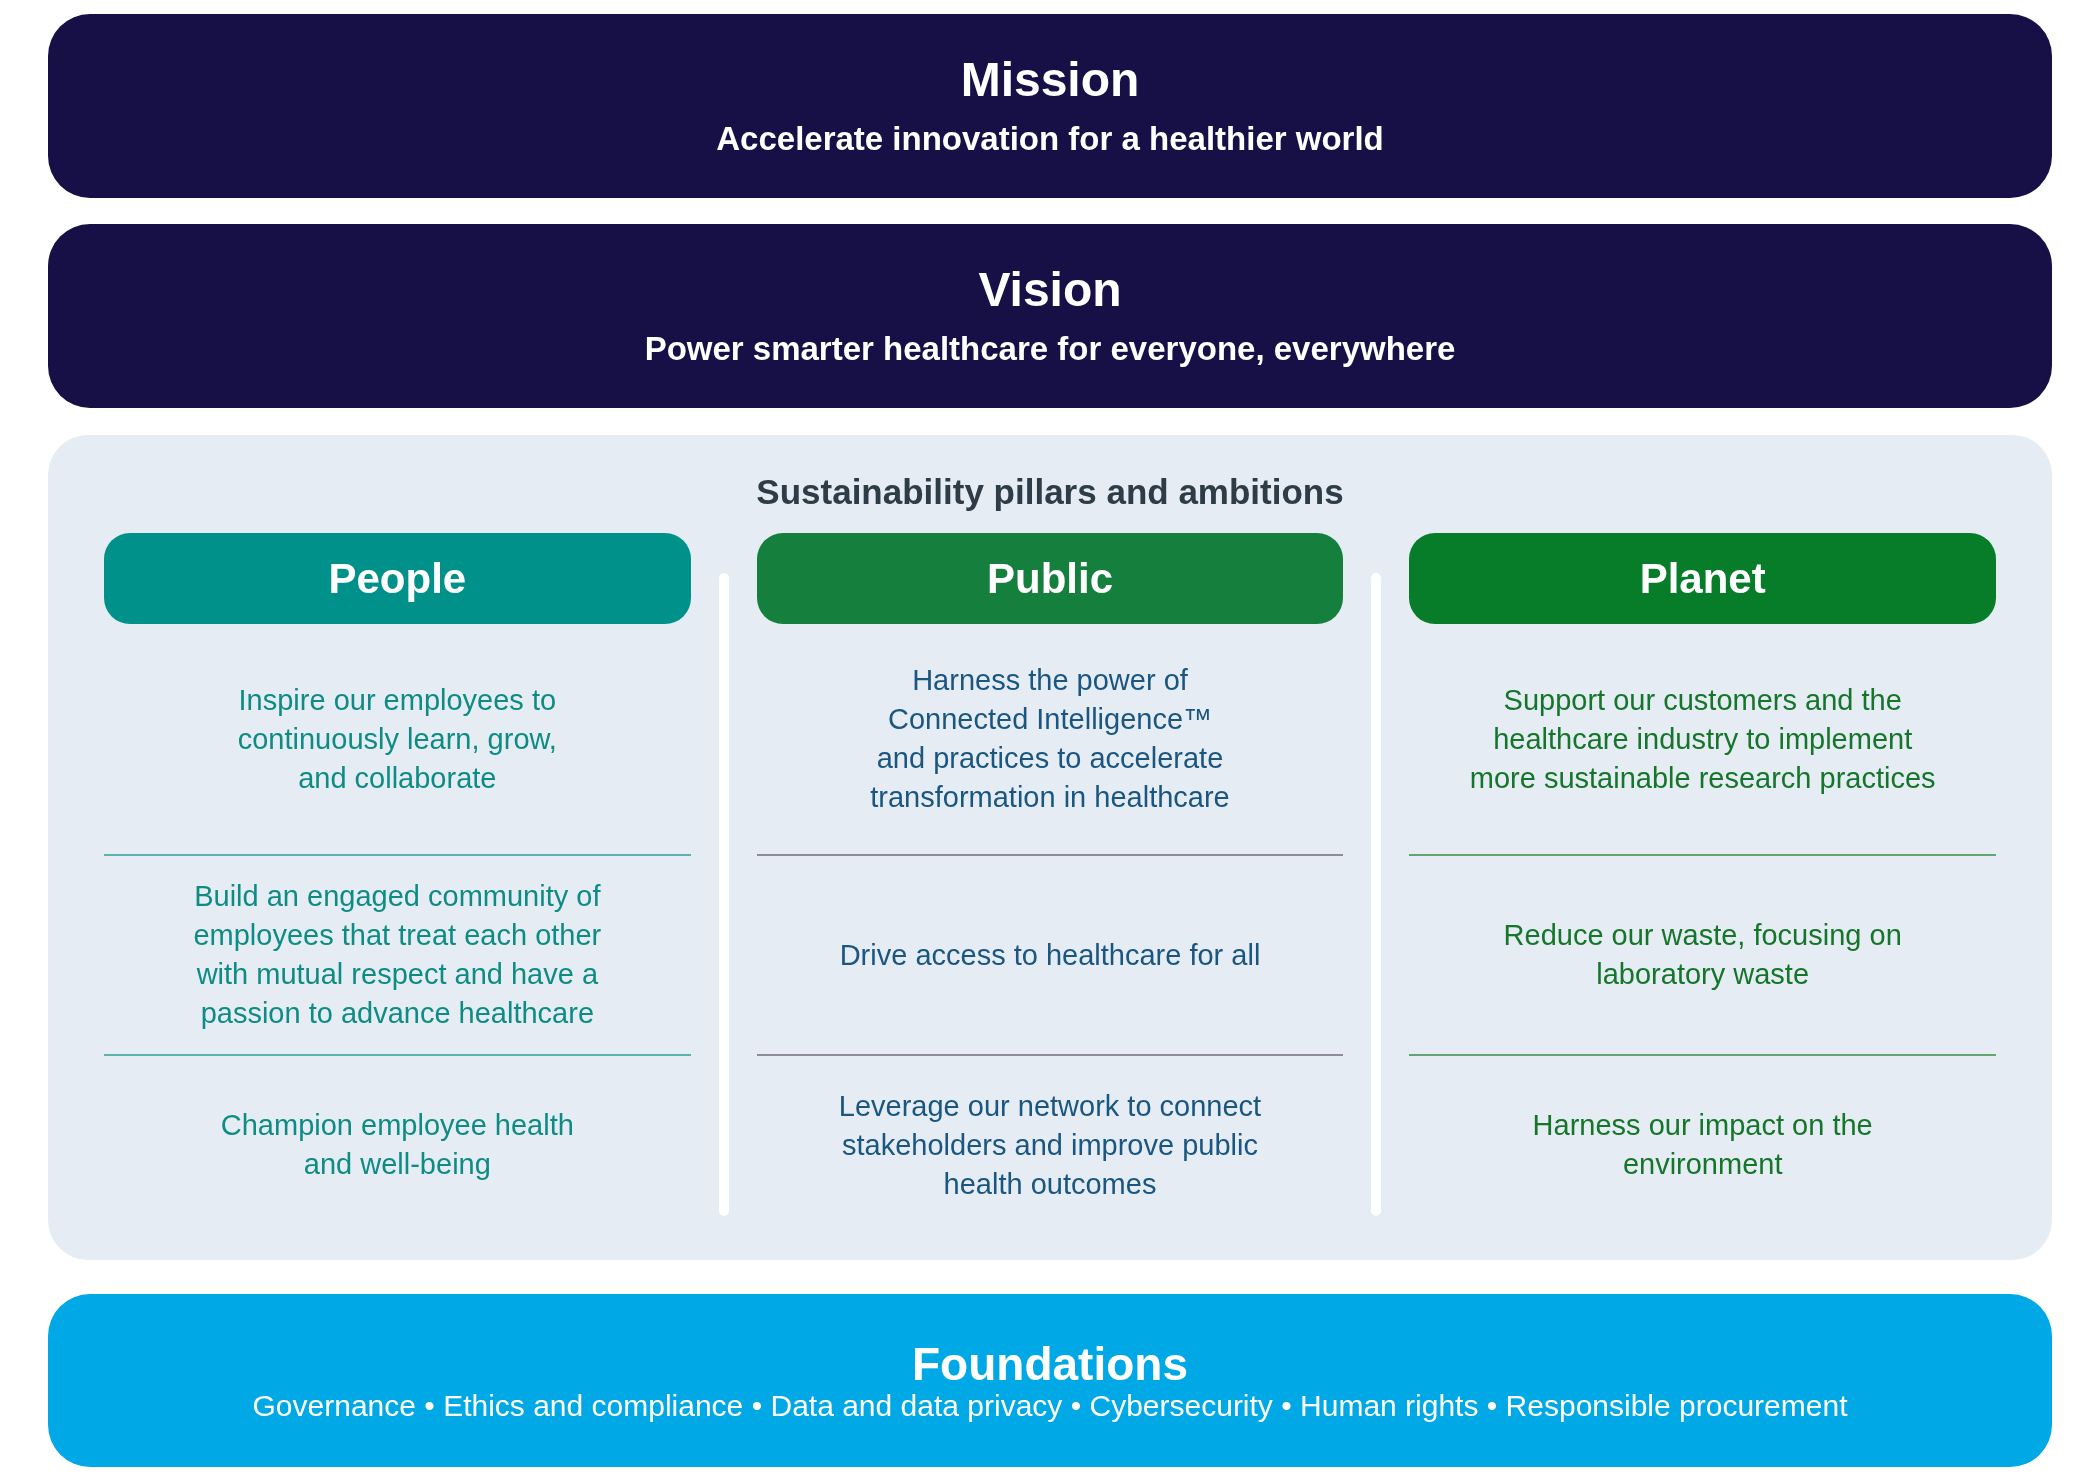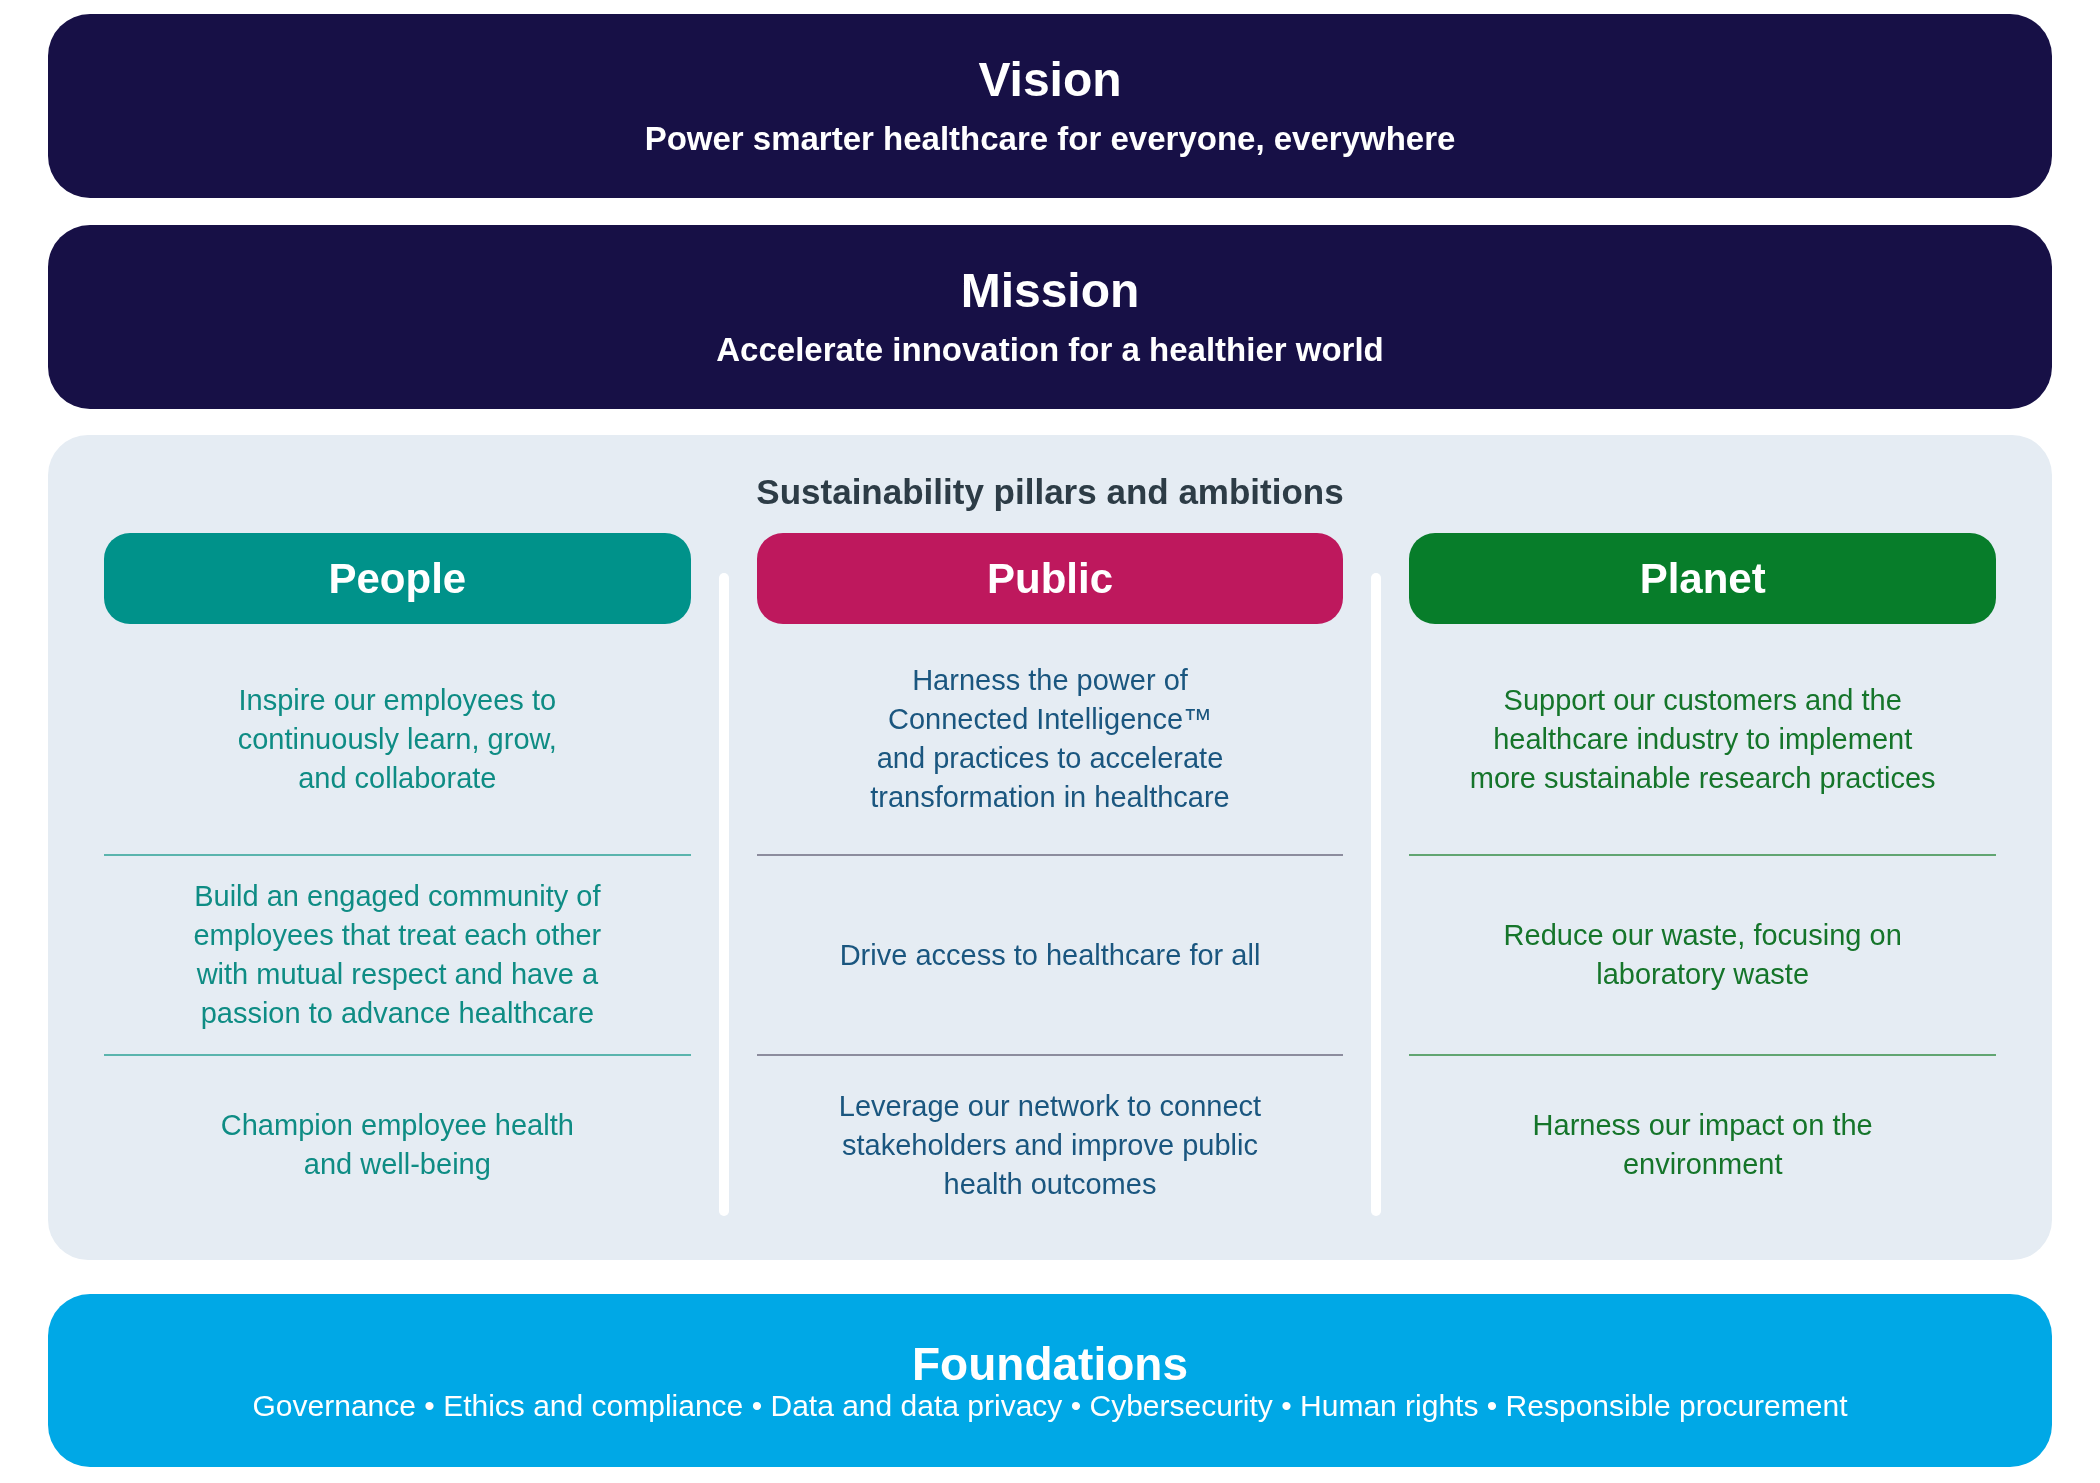--- a/index.html
+++ b/index.html
@@ -84,21 +84,21 @@
     height: 91px;
     border-radius: 26px;
     display: flex;
     align-items: center;
     justify-content: center;
     color: #ffffff;
     font-size: 42px;
     font-weight: bold;
   }
   .pill.people { background: #00928a; }
-  .pill.public { background: #be185d; }
+  .pill.public { background: #15803d; }
   .pill.planet { background: #077d2a; }
 
   .amb {
     display: flex;
     align-items: center;
     justify-content: center;
     text-align: center;
   }
   .amb-1 { height: 230px; }
   .amb-2 { height: 198px; }
@@ -140,28 +140,28 @@
   .foundations-items {
     font-size: 30px;
     line-height: 1.1;
   }
 </style>
 </head>
 <body>
 
 <div class="wrap">
 
+  <div class="banner mission">
+    <div class="banner-title">Mission</div>
+    <div class="banner-subtitle">Accelerate innovation for a healthier world</div>
+  </div>
+
   <div class="banner vision">
     <div class="banner-title">Vision</div>
     <div class="banner-subtitle">Power smarter healthcare for everyone, everywhere</div>
-  </div>
-
-  <div class="banner mission">
-    <div class="banner-title">Mission</div>
-    <div class="banner-subtitle">Accelerate innovation for a healthier world</div>
   </div>
 
   <div class="panel">
     <div class="panel-heading">Sustainability pillars and ambitions</div>
 
     <div class="pillars-row">
 
       <div class="pillar-col people">
         <div class="pill people">People</div>
         <div class="amb amb-1">

